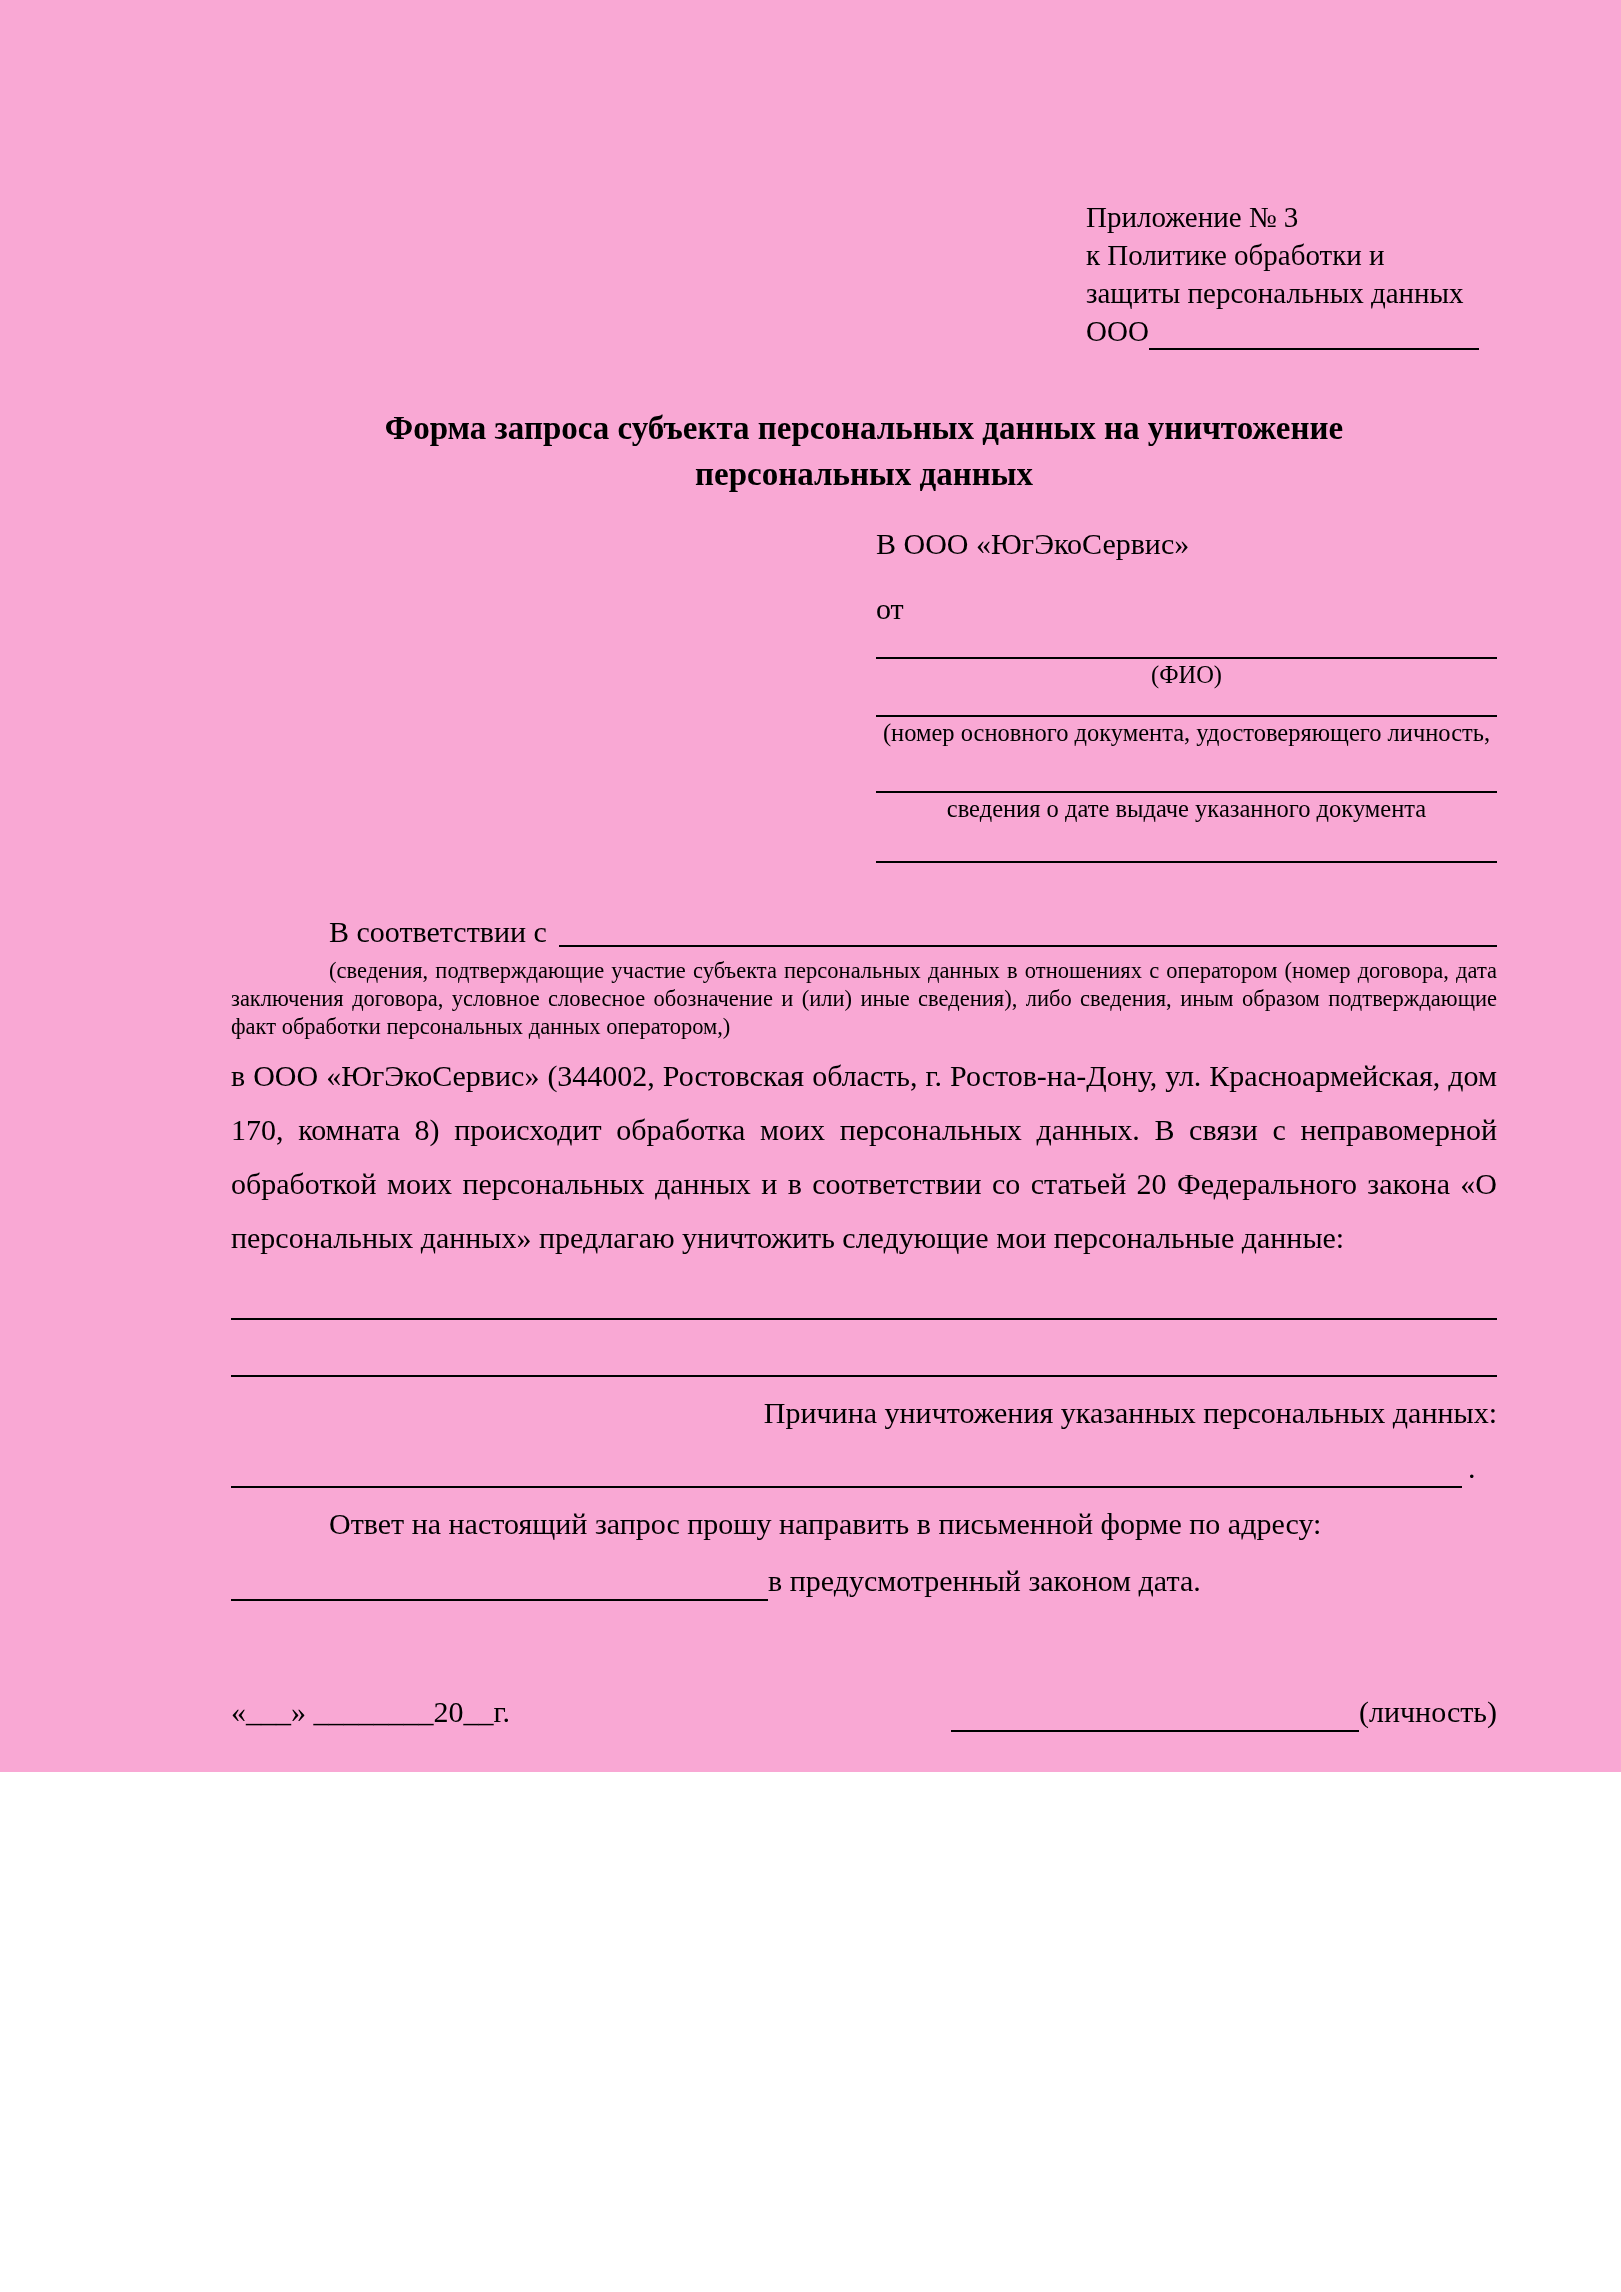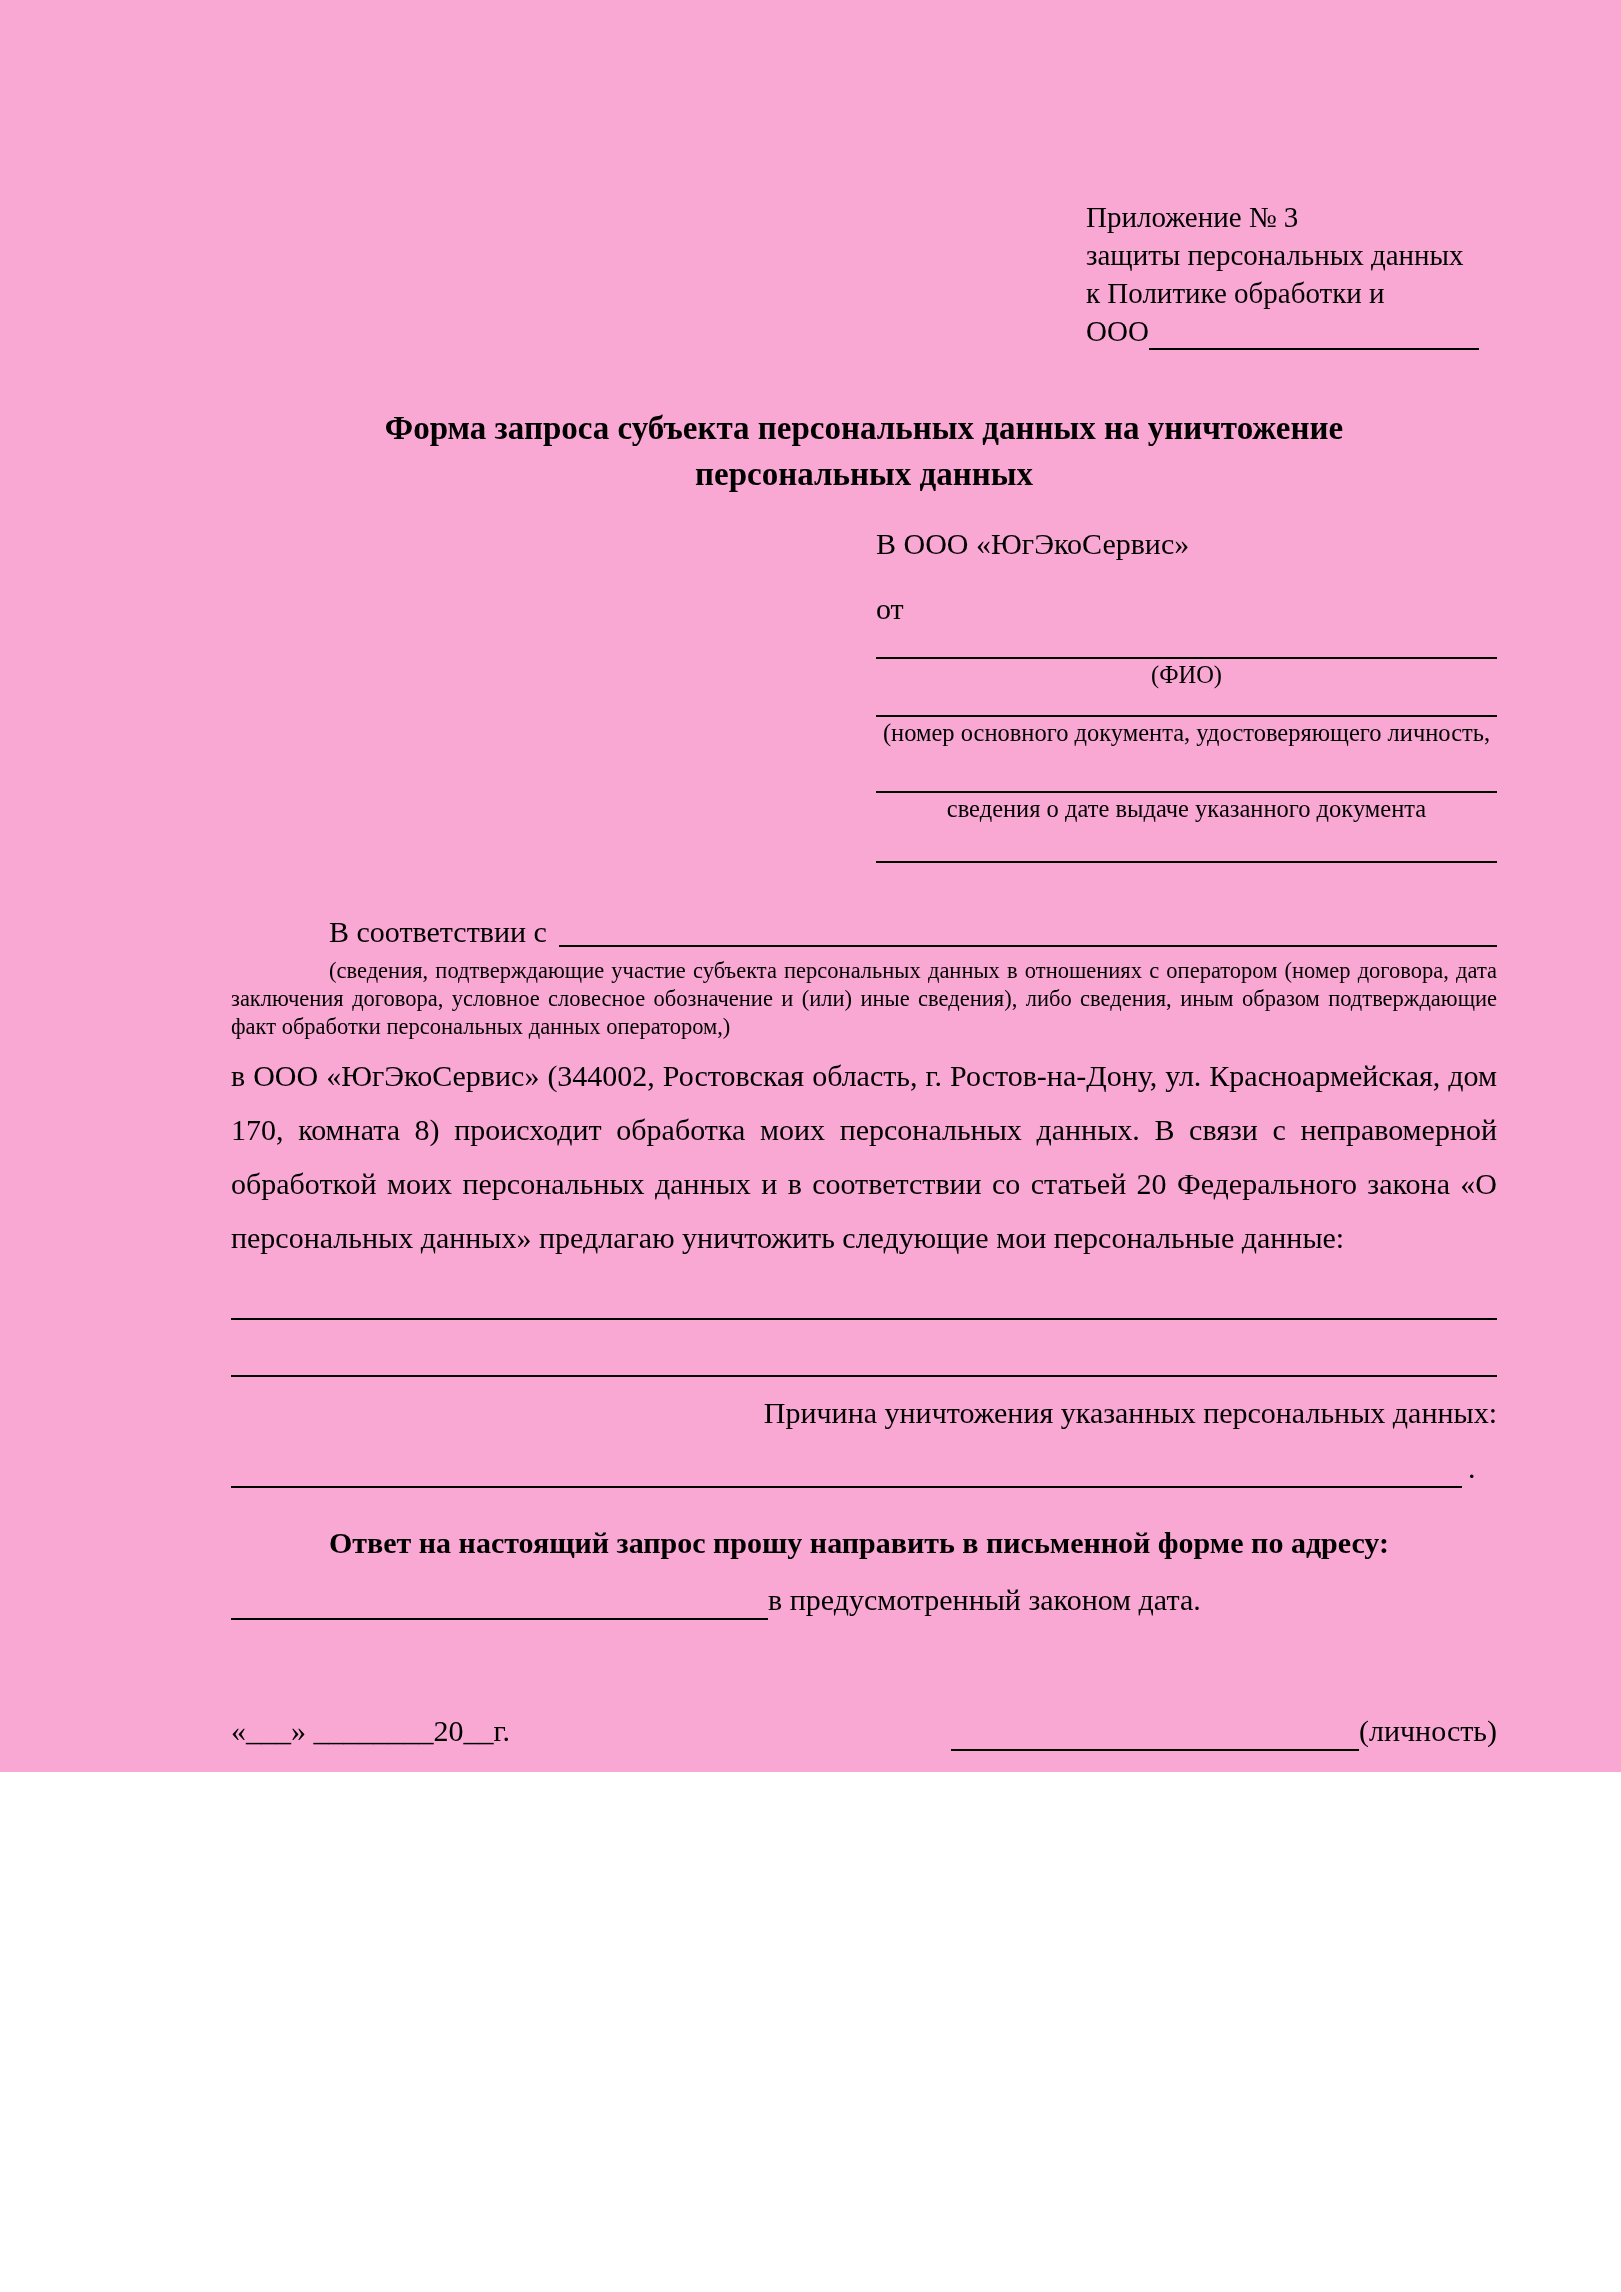--- a/index.html
+++ b/index.html
@@ -118,26 +118,25 @@
     align-items: flex-end;
     margin-top: 11.8px;
     font-size: 30px;
     line-height: 41px;
   }
   .reason-cont .fill { flex: 1; border-bottom: 2.9px solid #000; height: 35px; margin-right: 5.9px; }
   .reason-cont .period { width: 29px; }
 
   
   .response {
-    margin-top: 34px;
+    margin-top: 15px;
     font-size: 30px;
     line-height: 41px;
     text-align: justify;
     text-indent: 98px;
-    font-weight: bold;
   }
   .response-tail {
     display: flex;
     align-items: flex-end;
     margin-top: 15.7px;
     font-size: 30px;
     line-height: 41px;
   }
   .response-tail .fill { width: 537px; border-bottom: 2.9px solid #000; height: 35px; }
 
@@ -154,22 +153,22 @@
   .footer-row .sig .fill { width: 408px; border-bottom: 2.9px solid #000; height: 33px; }
 </style>
 </head>
 <body>
 
 <div class="page">
   <div class="content">
 
     <div class="appendix">
       <div>Приложение № 3</div>
+      <div>к Политике обработки и</div>
       <div>защиты персональных данных</div>
-      <div>к Политике обработки и</div>
       <div class="org-row">
         <span>ООО</span>
         <span class="org-underline"></span>
       </div>
     </div>
 
     <div class="doc-title">
       <div>Форма запроса субъекта персональных данных на уничтожение</div>
       <div>персональных данных</div>
     </div>

